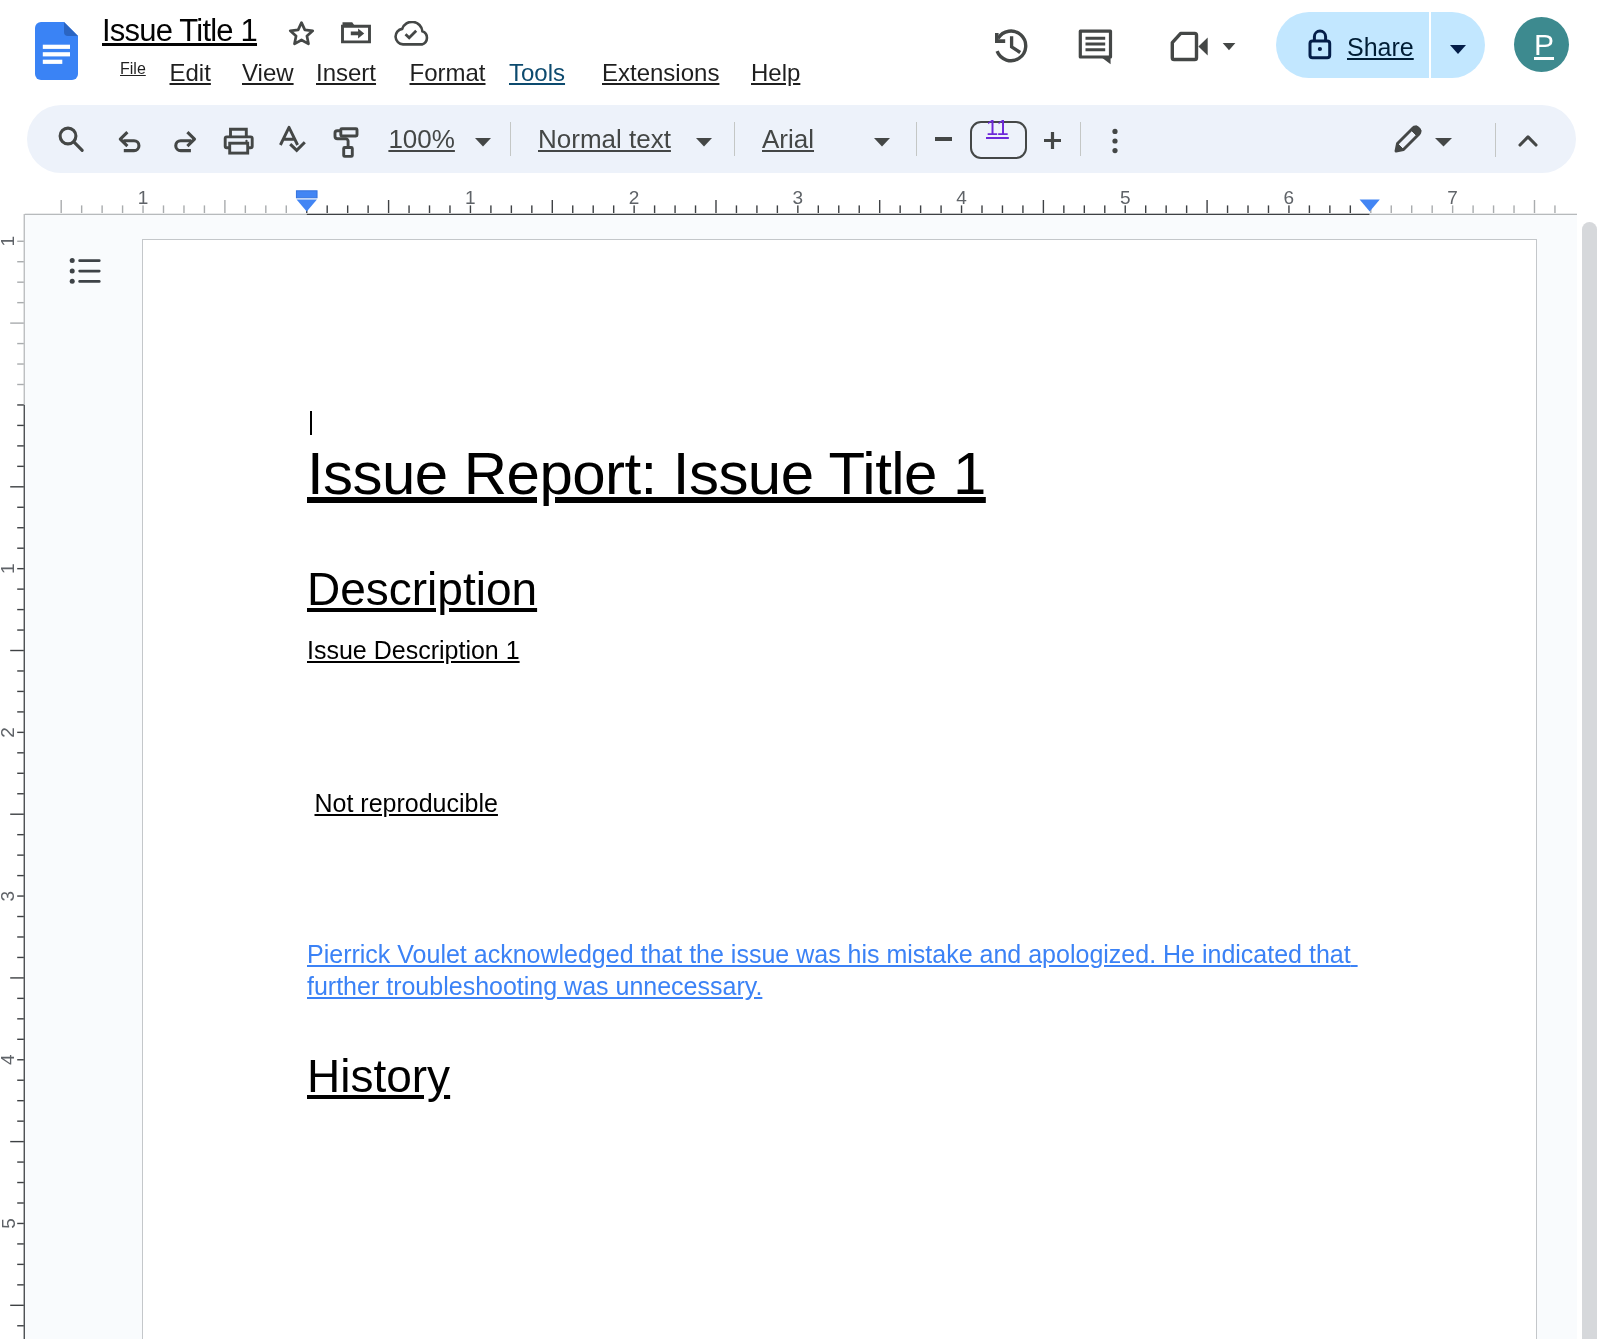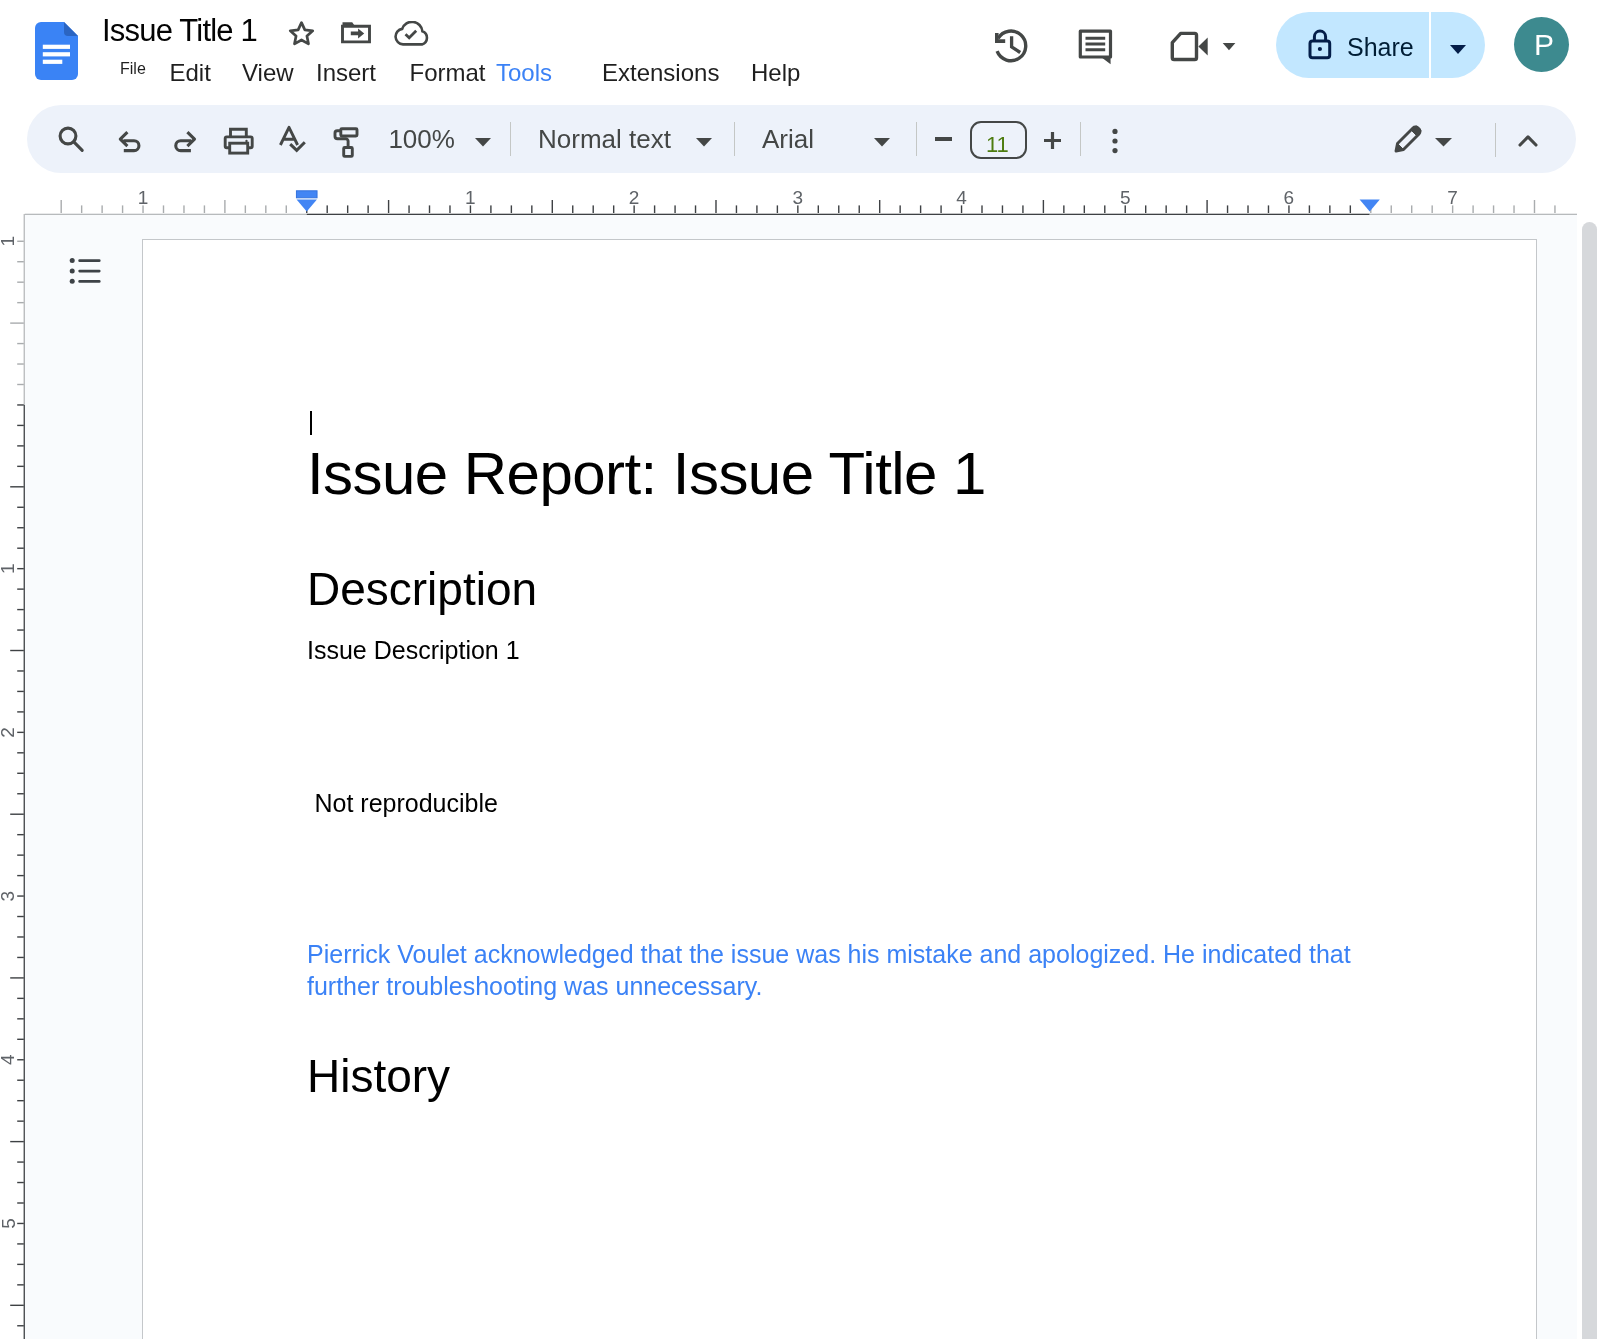--- a/index.html
+++ b/index.html
@@ -1,17 +1,17 @@
 <!DOCTYPE html>
 <html><head><meta charset="utf-8">
 <style>
   html,body { margin:0; padding:0; }
   body { width:1600px; height:1339px; background:#fff; overflow:hidden;
          font-family:"Liberation Sans",sans-serif; }
-  .t { position:absolute; white-space:pre-wrap; line-height:1.0; }
+  .t { position:absolute; white-space:pre-wrap; line-height:1.0;text-decoration:underline; }
 </style></head>
 <body>
 <div style="position:relative;width:1600px;height:1339px">
 
   <div style="position:absolute;left:24.7px;top:214.2px;width:1552.6px;height:1124.8px;background:#f9fbfd"></div>
 
   <div style="position:absolute;left:1577.3px;top:214.2px;width:22.7px;height:1124.8px;background:#fff"></div>
   <div style="position:absolute;left:1582px;top:221.5px;width:15px;height:1117.5px;border-radius:8px 8px 0 0;background:#d6d8db"></div>
 
   <div style="position:absolute;left:142.3px;top:239.3px;width:1394.6px;height:1099.7px;background:#fff;border:1.2px solid #c4c7ca;border-bottom:none;box-sizing:border-box"></div>
@@ -26,21 +26,21 @@
   <rect x="18.3" y="30" width="22.3" height="2.7" rx="1.3"></rect>
   </g>
 </svg>
 
   <div class="t" style="left:102px;top:14.8px;font-size:31px;letter-spacing:-0.8px;color:#030303">Issue Title 1</div>
   <div class="t" style="left:120px;top:60.5px;font-size:16px;color:#1f1f1f">File</div>
     <div class="t" style="left:169.5px;top:60.5px;font-size:24px;color:#1f1f1f">Edit</div>
     <div class="t" style="left:242px;top:60.5px;font-size:24px;color:#1f1f1f">View</div>
     <div class="t" style="left:316px;top:60.5px;font-size:24px;color:#1f1f1f">Insert</div>
     <div class="t" style="left:409.5px;top:60.5px;font-size:24px;color:#1f1f1f">Format</div>
-    <div class="t" style="left:496px;top:60.5px;font-size:24px;color:#3b82f6">Tools</div>
+    <div class="t" style="left:509px;top:60.5px;font-size:24px;color:#0c4a6e">Tools</div>
     <div class="t" style="left:602px;top:60.5px;font-size:24px;color:#1f1f1f">Extensions</div>
     <div class="t" style="left:751px;top:60.5px;font-size:24px;color:#1f1f1f">Help</div>
 
 <svg style="position:absolute;left:35px;top:22px" width="43" height="58" viewBox="0 0 43 58">
   <path d="M6 0 H29 L43 14 V52 a6 6 0 0 1 -6 6 H6 a6 6 0 0 1 -6 -6 V6 a6 6 0 0 1 6 -6 Z" fill="#3a83f5"></path>
   <path d="M29 0 L43 14 H33 a4 4 0 0 1 -4 -4 Z" fill="#2b65c2"></path>
   <rect x="7.8" y="22.7" width="27.2" height="4.2" fill="#fff"></rect>
   <rect x="7.8" y="30.2" width="27.2" height="4.2" fill="#fff"></rect>
   <rect x="7.8" y="37.7" width="19.5" height="4.2" fill="#fff"></rect>
 </svg>
@@ -121,21 +121,21 @@
       <path d="M1 1 H17 L9 9.5 Z" fill="#444746"></path>
     </svg>
 <div style="position:absolute;left:734px;top:122px;width:1.4px;height:34px;background:#c4c7c5"></div>
 <div class="t" style="left:762px;top:126.1px;font-size:26px;color:#444746">Arial</div>
 <svg style="position:absolute;left:873px;top:136.5px" width="18" height="10" viewBox="0 0 18 10">
       <path d="M1 1 H17 L9 9.5 Z" fill="#444746"></path>
     </svg>
 <div style="position:absolute;left:916px;top:122px;width:1.4px;height:34px;background:#c4c7c5"></div>
 <div style="position:absolute;left:935px;top:137.3px;width:17px;height:3.4px;background:#444746"></div>
 <div style="position:absolute;left:970px;top:121px;width:57px;height:38px;border:2.2px solid #444746;border-radius:11px;box-sizing:border-box"></div>
-<div class="t" style="left:986px;top:134px;font-size:22px;color:#4d7c0f">11</div>
+<div class="t" style="left:986px;top:117px;font-size:22px;color:#6d28d9">11</div>
 <svg style="position:absolute;left:1043px;top:131px" width="19" height="19" viewBox="0 0 19 19">
       <path d="M9.5 1 V18 M1 9.5 H18" stroke="#444746" stroke-width="3.2"></path>
     </svg>
 <div style="position:absolute;left:1080px;top:122px;width:1.4px;height:34px;background:#c4c7c5"></div>
 <svg style="position:absolute;left:1109px;top:128px" width="12" height="26" viewBox="0 0 12 26" fill="#444746">
   <circle cx="6" cy="3.4" r="2.6"></circle>
       <circle cx="6" cy="13" r="2.6"></circle>
       <circle cx="6" cy="22.6" r="2.6"></circle>
 </svg>
 <svg style="position:absolute;left:1393px;top:124px" width="30" height="30" viewBox="0 0 30 30">

